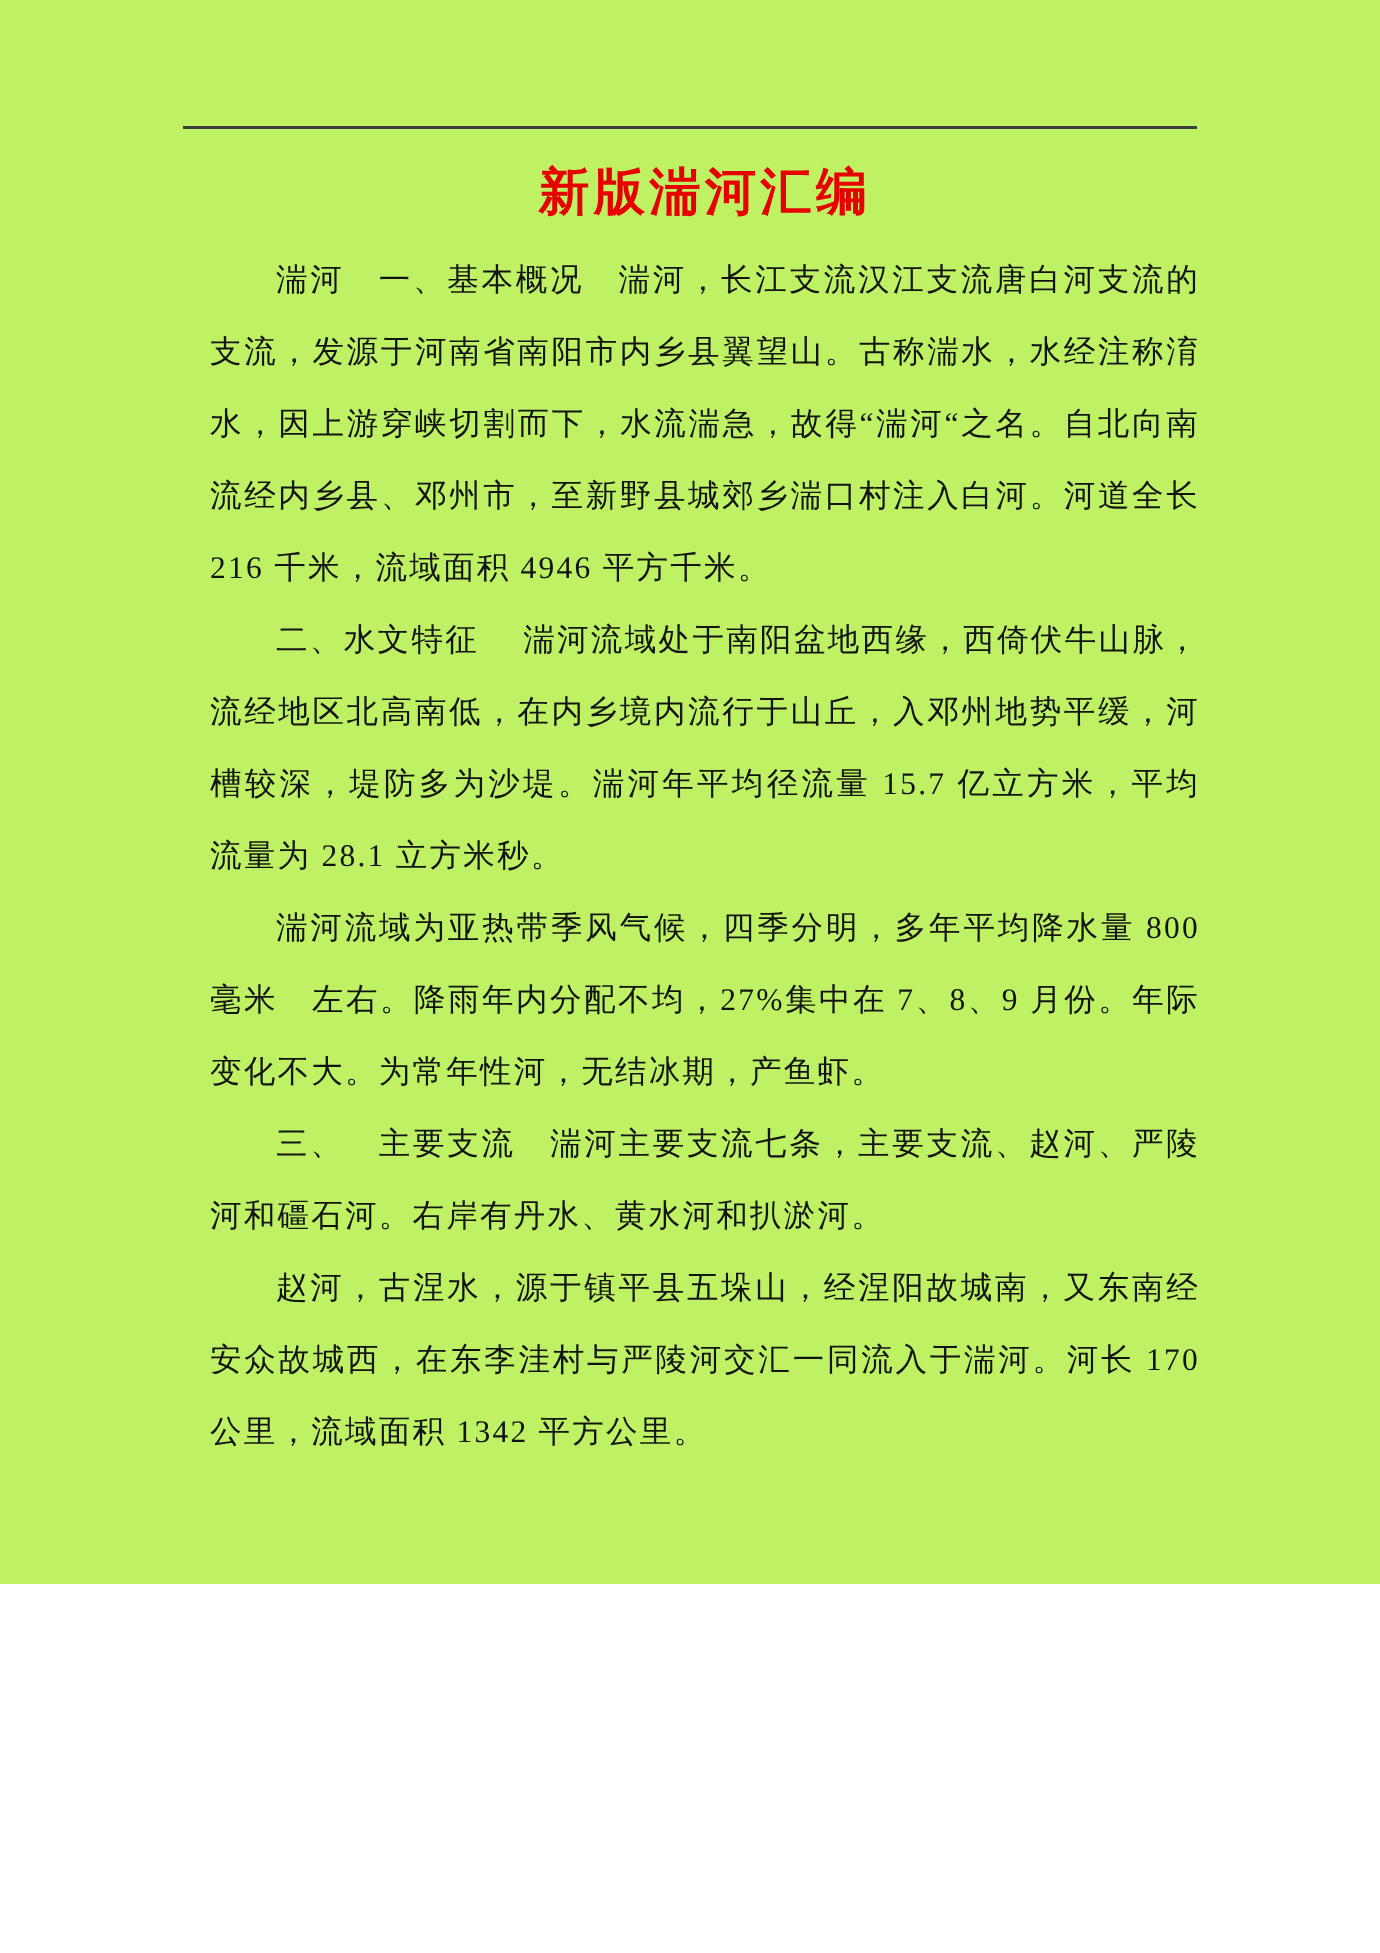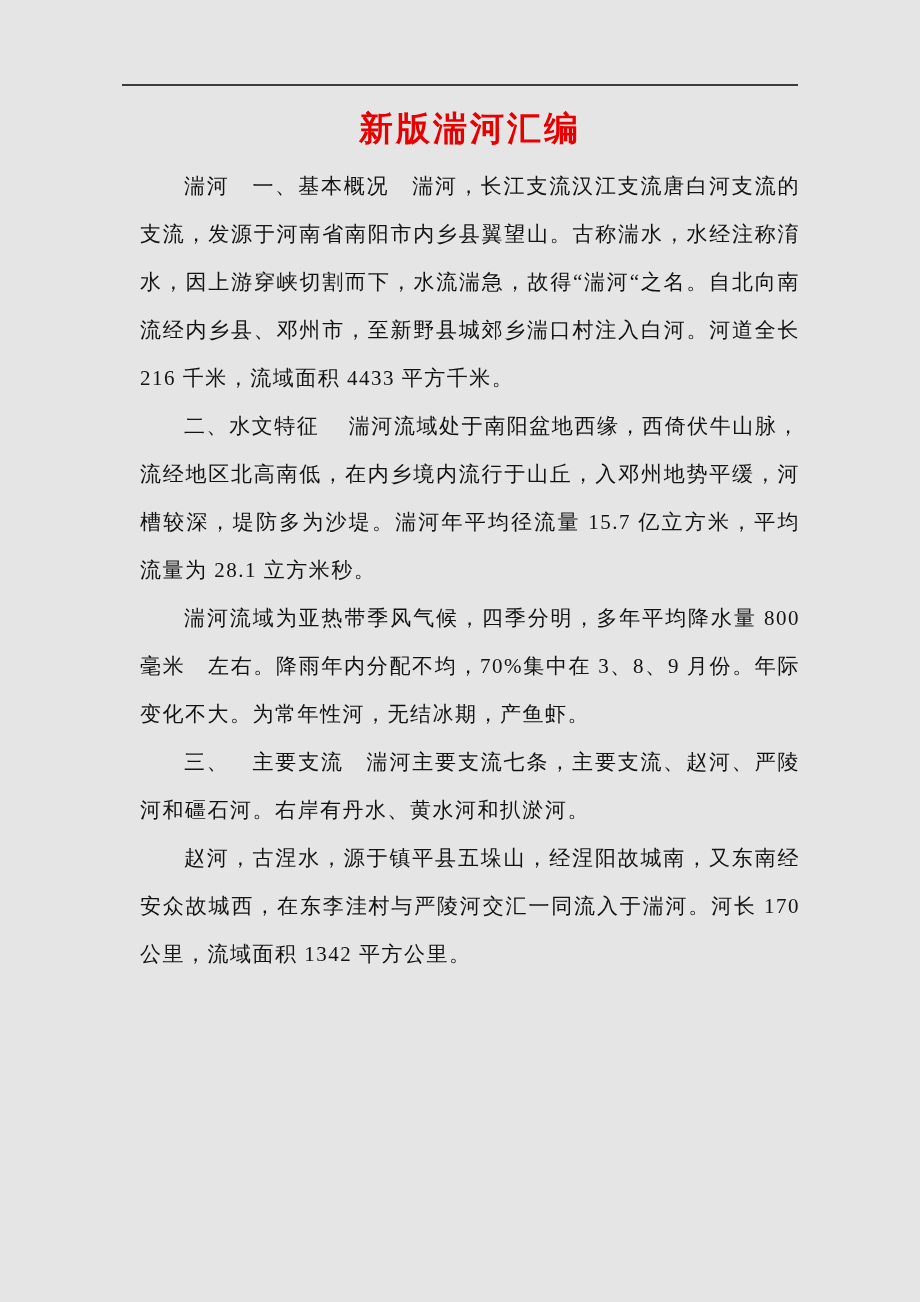--- a/index.html
+++ b/index.html
@@ -3,22 +3,22 @@
 <meta charset="utf-8">
 <style>
   html, body {
     margin: 0;
     padding: 0;
     background: #ffffff;
   }
   .page {
     position: relative;
     width: 920px;
-    height: 1302px;
-    background: #e5e5e5;
+    height: 1056px;
+    background: #bef264;
     overflow: hidden;
     font-family: "Liberation Serif", "DejaVu Serif", serif;
     color: #131313;
   }
   .top-rule {
     position: absolute;
     left: 122px;
     top: 84px;
     width: 676px;
     height: 2px;
@@ -52,20 +52,20 @@
   }
 </style>
 </head>
 <body>
 
 <div class="page">
   <div class="top-rule"></div>
   <div class="content">
     <h1 class="doc-title">新版湍河汇编</h1>
     <div class="body-text">
-      <p>湍河　一、基本概况　湍河，长江支流汉江支流唐白河支流的支流，发源于河南省南阳市内乡县翼望山。古称湍水，水经注称淯水，因上游穿峡切割而下，水流湍急，故得“湍河“之名。自北向南流经内乡县、邓州市，至新野县城郊乡湍口村注入白河。河道全长 216 千米，流域面积 4433 平方千米。</p>
+      <p>湍河　一、基本概况　湍河，长江支流汉江支流唐白河支流的支流，发源于河南省南阳市内乡县翼望山。古称湍水，水经注称淯水，因上游穿峡切割而下，水流湍急，故得“湍河“之名。自北向南流经内乡县、邓州市，至新野县城郊乡湍口村注入白河。河道全长 216 千米，流域面积 4946 平方千米。</p>
       <p>二、水文特征　 湍河流域处于南阳盆地西缘，西倚伏牛山脉，流经地区北高南低，在内乡境内流行于山丘，入邓州地势平缓，河槽较深，堤防多为沙堤。湍河年平均径流量 15.7 亿立方米，平均流量为 28.1 立方米秒。</p>
-      <p>湍河流域为亚热带季风气候，四季分明，多年平均降水量 800 毫米　左右。降雨年内分配不均，70%集中在 3、8、9 月份。年际变化不大。为常年性河，无结冰期，产鱼虾。</p>
+      <p>湍河流域为亚热带季风气候，四季分明，多年平均降水量 800 毫米　左右。降雨年内分配不均，27%集中在 7、8、9 月份。年际变化不大。为常年性河，无结冰期，产鱼虾。</p>
       <p>三、　主要支流　湍河主要支流七条，主要支流、赵河、严陵河和礓石河。右岸有丹水、黄水河和扒淤河。</p>
       <p>赵河，古涅水，源于镇平县五垛山，经涅阳故城南，又东南经安众故城西，在东李洼村与严陵河交汇一同流入于湍河。河长 170 公里，流域面积 1342 平方公里。</p>
     </div>
   </div>
 </div>
 
 </body></html>

